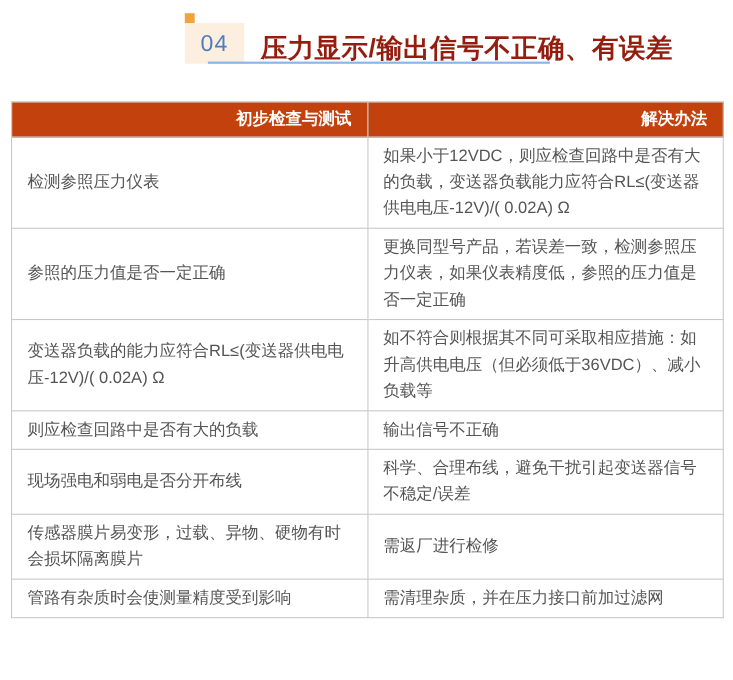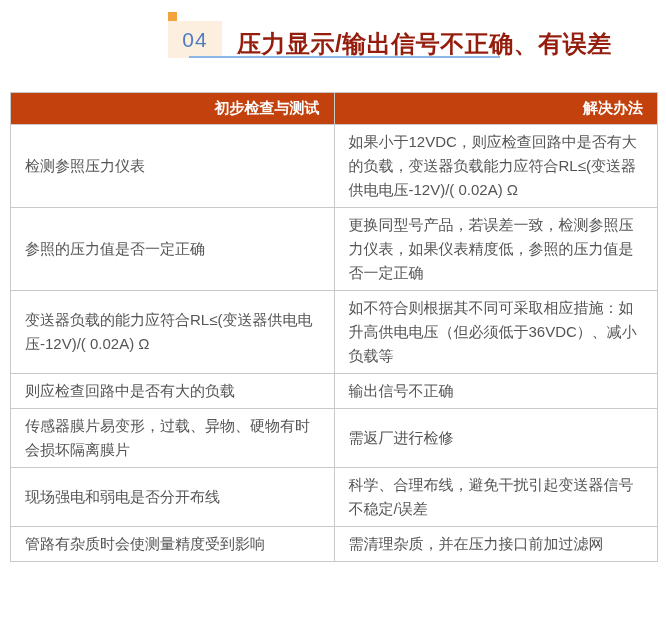--- a/index.html
+++ b/index.html
@@ -103,26 +103,26 @@
       </tr>
       <tr>
         <td class="col-check">变送器负载的能力应符合RL≤(变送器供电电压-12V)/( 0.02A) Ω</td>
         <td>如不符合则根据其不同可采取相应措施：如升高供电电压（但必须低于36VDC）、减小负载等</td>
       </tr>
       <tr>
         <td class="col-check">则应检查回路中是否有大的负载</td>
         <td>输出信号不正确</td>
       </tr>
       <tr>
+        <td class="col-check">现场强电和弱电是否分开布线</td>
+        <td>科学、合理布线，避免干扰引起变送器信号不稳定/误差</td>
+      </tr>
+      <tr>
         <td class="col-check">传感器膜片易变形，过载、异物、硬物有时会损坏隔离膜片</td>
         <td>需返厂进行检修</td>
-      </tr>
-      <tr>
-        <td class="col-check">现场强电和弱电是否分开布线</td>
-        <td>科学、合理布线，避免干扰引起变送器信号不稳定/误差</td>
       </tr>
       <tr>
         <td class="col-check">管路有杂质时会使测量精度受到影响</td>
         <td>需清理杂质，并在压力接口前加过滤网</td>
       </tr>
     </tbody>
   </table>
 
 </div>
 

